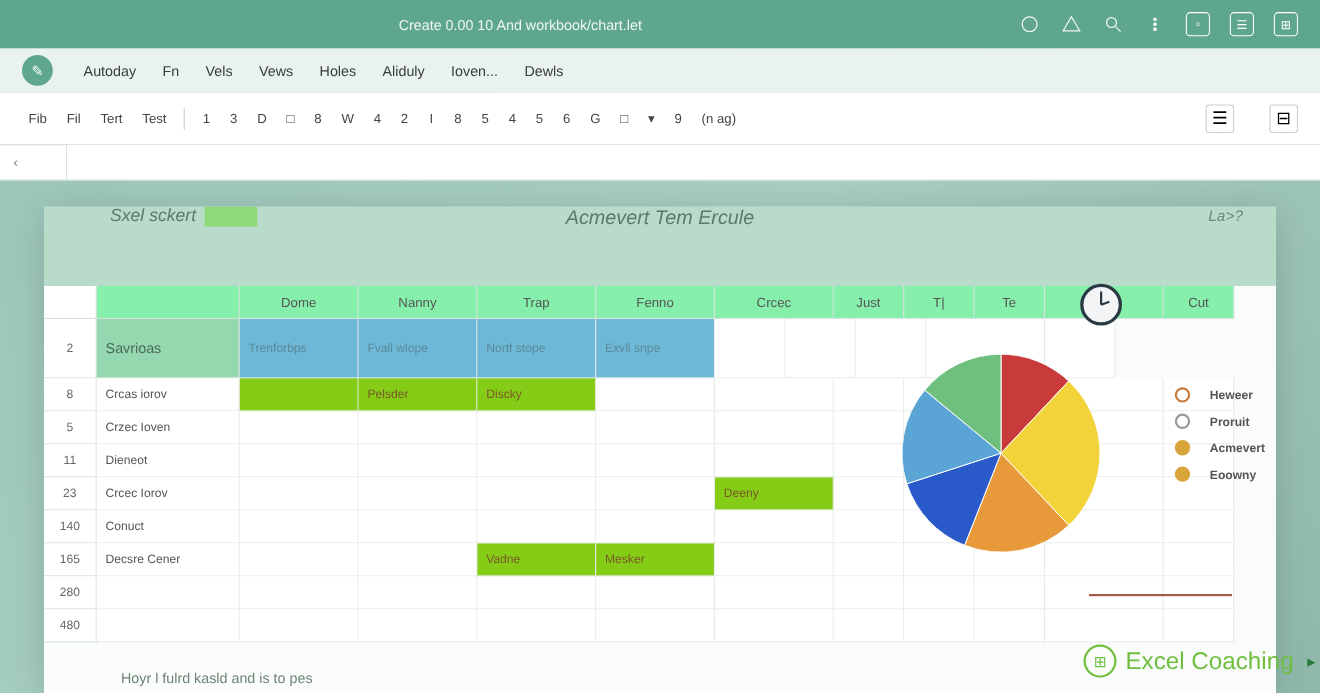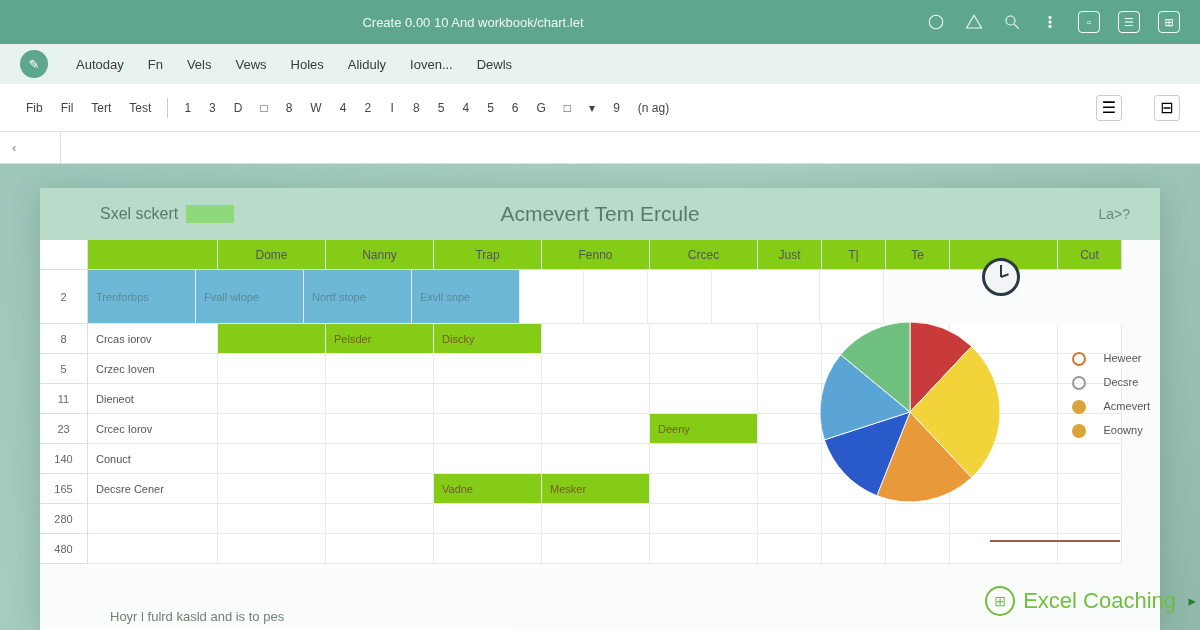--- a/index.html
+++ b/index.html
@@ -27,34 +27,34 @@
   
   .formulabar { height: 32px; background: #fff; display: flex; align-items: center; border-bottom: 1px solid #d8e2de; }
   .cell-ref { width: 60px; padding: 0 12px; color: #888; font-size: 13px; }
   .fx-divider { width: 1px; height: 100%; background: #d8e2de; }
   .fx-input { flex: 1; padding: 0 12px; height: 100%; border: none; outline: none; font-size: 13px; }
   
   
   .sheet-wrap { position: absolute; top: 188px; left: 40px; right: 40px; bottom: 0; background: rgba(255,255,255,0.95); box-shadow: 0 4px 30px rgba(0,0,0,0.15); }
   
   
-  .sheet-header { height: 52px; background: #b8dcc9; display: flex; align-items: center; padding: 0 20px 0 60px; position: relative; }
+  .sheet-header { height: 72px; background: #b8dcc9; display: flex; align-items: flex-start; padding: 0 20px 0 60px; position: relative; font-style: italic; }
   .sh-left { font-size: 16px; color: #5a7a6a; }
   .sh-tag { display: inline-block; width: 48px; height: 18px; background: #8fd97a; margin-left: 8px; vertical-align: middle; }
-  .sh-center { position: absolute; left: 50%; transform: translateX(-50%); font-size: 21px; color: #5a7a6a; }
+  .sh-center { position: absolute; left: 50%; transform: translateX(-50%); font-size: 18px; color: #5a7a6a; }
   .sh-right { position: absolute; right: 30px; font-size: 14px; color: #6a8a7a; }
   
   
   .grid { display: flex; }
   .row-headers { width: 48px; }
   .row-h { height: 30px; border-bottom: 1px solid #d8e2de; border-right: 1px solid #d8e2de; display: flex; align-items: center; justify-content: center; font-size: 11px; color: #666; background: #fff; }
   .row-h.tall { height: 54px; }
   .cols { flex: 1; display: flex; flex-direction: column; }
   .col-headers { display: flex; height: 30px; }
-  .col-h { border-bottom: 1px solid #d8e2de; border-right: 1px solid #d8e2de; display: flex; align-items: center; justify-content: center; font-size: 12px; color: #555; background: #84cc16; }
+  .col-h { border-bottom: 1px solid #d8e2de; border-right: 1px solid #d8e2de; display: flex; align-items: center; justify-content: center; font-size: 12px; color: #555; background: #86efac; }
   .data-rows { }
   .data-row { display: flex; height: 30px; }
   .data-row.tall { height: 54px; }
   .cell { border-bottom: 1px solid #e5ebe8; border-right: 1px solid #e5ebe8; display: flex; align-items: center; padding: 0 8px; font-size: 11px; color: #444; background: #fff; overflow: hidden; }
   .cell.label { background: #fff; color: #555; }
   .cell.blue { background: #6db8d6; color: #4a6a75; }
   .cell.blue-txt { color: #5a8a9a; }
   .cell.orange { background: #84cc16; color: #7a5a2a; }
   .cell.green-hdr { background: #95d7ae; color: #4a6a5a; }
   
@@ -63,21 +63,21 @@
   .w-col { width: 108px; }
   .w-narrow { width: 64px; }
   
   
   .chart-area { position: absolute; right: 20px; top: 74px; width: 320px; height: 280px; }
   .clock-icon { position: absolute; top: -4px; right: 120px; width: 38px; height: 38px; border: 3px solid #2a3a45; border-radius: 50%; background: #f2f4f5; }
   .clock-icon::before { content:''; position:absolute; left:50%; top:50%; width:2px; height:12px; background:#2a3a45; transform-origin: bottom; transform: translate(-50%,-100%) rotate(0deg); }
   .clock-icon::after { content:''; position:absolute; left:50%; top:50%; width:2px; height:8px; background:#2a3a45; transform-origin: bottom; transform: translate(-50%,-100%) rotate(70deg); }
   .pie { position: absolute; top: 60px; left: 0; width: 180px; height: 180px; border-radius: 50%; }
   .legend { position: absolute; top: 90px; right: -10px; font-size: 11px; color: #555; }
-  .legend-item { display: flex; align-items: flex-start; gap: 18px; margin-bottom: 10px; }
+  .legend-item { display: flex; align-items: flex-end; gap: 18px; margin-bottom: 10px; font-weight: bold; }
   .legend-dot { width: 14px; height: 14px; border-radius: 50%; border: 2px solid #999; }
   .mini-bar { position: absolute; bottom: 0; right: 20px; width: 130px; height: 30px; border-bottom: 2px solid #a35a4a; }
   
   
   .footnote { position: absolute; bottom: 6px; left: 70px; font-size: 13px; color: #6b8472; }
   
   
   .watermark { position: absolute; bottom: 14px; right: 24px; display: flex; align-items: center; gap: 8px; color: #6fbf3f; font-size: 22px; font-weight: 500; }
   .wm-icon { width: 30px; height: 30px; border: 2px solid #6fbf3f; border-radius: 50%; display: flex; align-items: center; justify-content: center; font-size: 14px; }
   .arrow-right { position: absolute; bottom: 20px; right: 4px; color: #2a7a3a; font-size: 15px; }
@@ -199,20 +199,21 @@
           <div class="col-h w-col">Fenno</div>
           <div class="col-h w-col">Crcec</div>
           <div class="col-h w-narrow">Just</div>
           <div class="col-h w-narrow">T|</div>
           <div class="col-h w-narrow">Te</div>
           <div class="col-h w-col"></div>
           <div class="col-h w-narrow">Cut</div>
         </div>
       <div class="data-rows" id="data-rows">
           <div class="data-row tall">
+            <div class="cell label w-label green-hdr" style="background: rgb(149, 215, 174); color: rgb(74, 106, 90); font-size: 13px;">Savrioas</div>
             <div class="cell w-col blue blue-txt">Trenforbps</div>
             <div class="cell w-col blue blue-txt">Fvall wlope</div>
             <div class="cell w-col blue blue-txt">Nortf stope</div>
             <div class="cell w-col blue blue-txt">Exvll snpe</div>
             <div class="cell w-narrow "></div>
             <div class="cell w-narrow "></div>
             <div class="cell w-narrow "></div>
             <div class="cell w-col "></div>
             <div class="cell w-narrow "></div>
           </div>
@@ -334,21 +335,21 @@
         <path d="M 50 50 L 2.447174185242325 65.45084971874738 A 50 50 0 0 1 11.474337861210536 18.12880051256552 Z" fill="#5aa5d6" stroke="#fff" stroke-width="0.5"></path>
         <path d="M 50 50 L 11.474337861210536 18.12880051256552 A 50 50 0 0 1 49.99999999999999 0 Z" fill="#6fbf7f" stroke="#fff" stroke-width="0.5"></path>
       </svg>
     <div class="legend" id="legend">
         <div class="legend-item">
           <div class="legend-dot" style="border-color: rgb(201, 122, 58);"></div>
           <span>Heweer</span>
         </div>
         <div class="legend-item">
           <div class="legend-dot" style="border-color: rgb(153, 153, 153);"></div>
-          <span>Decsre</span>
+          <span>Proruit</span>
         </div>
         <div class="legend-item">
           <div class="legend-dot" style="border-color: rgb(217, 165, 58); background: rgb(217, 165, 58);"></div>
           <span>Acmevert</span>
         </div>
         <div class="legend-item">
           <div class="legend-dot" style="border-color: rgb(217, 165, 58); background: rgb(217, 165, 58);"></div>
           <span>Eoowny</span>
         </div>
       </div>

